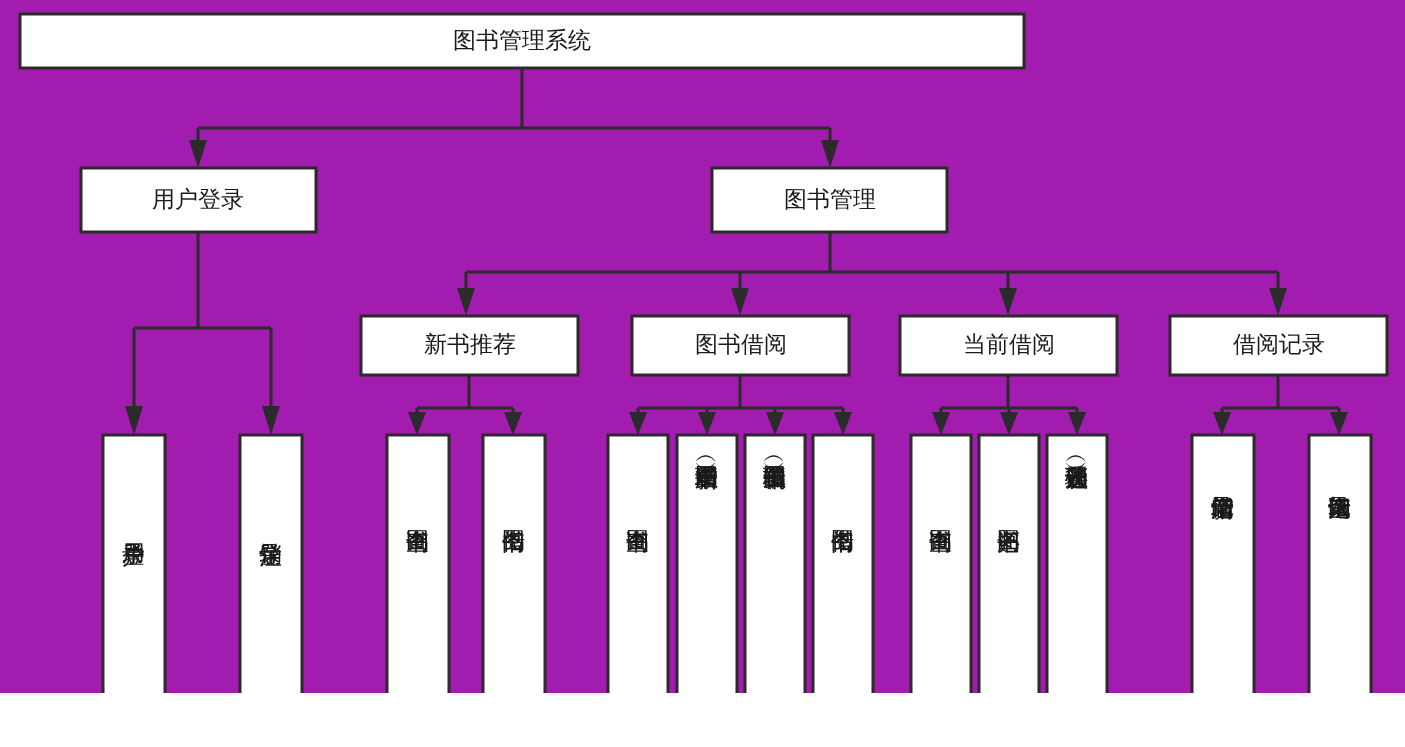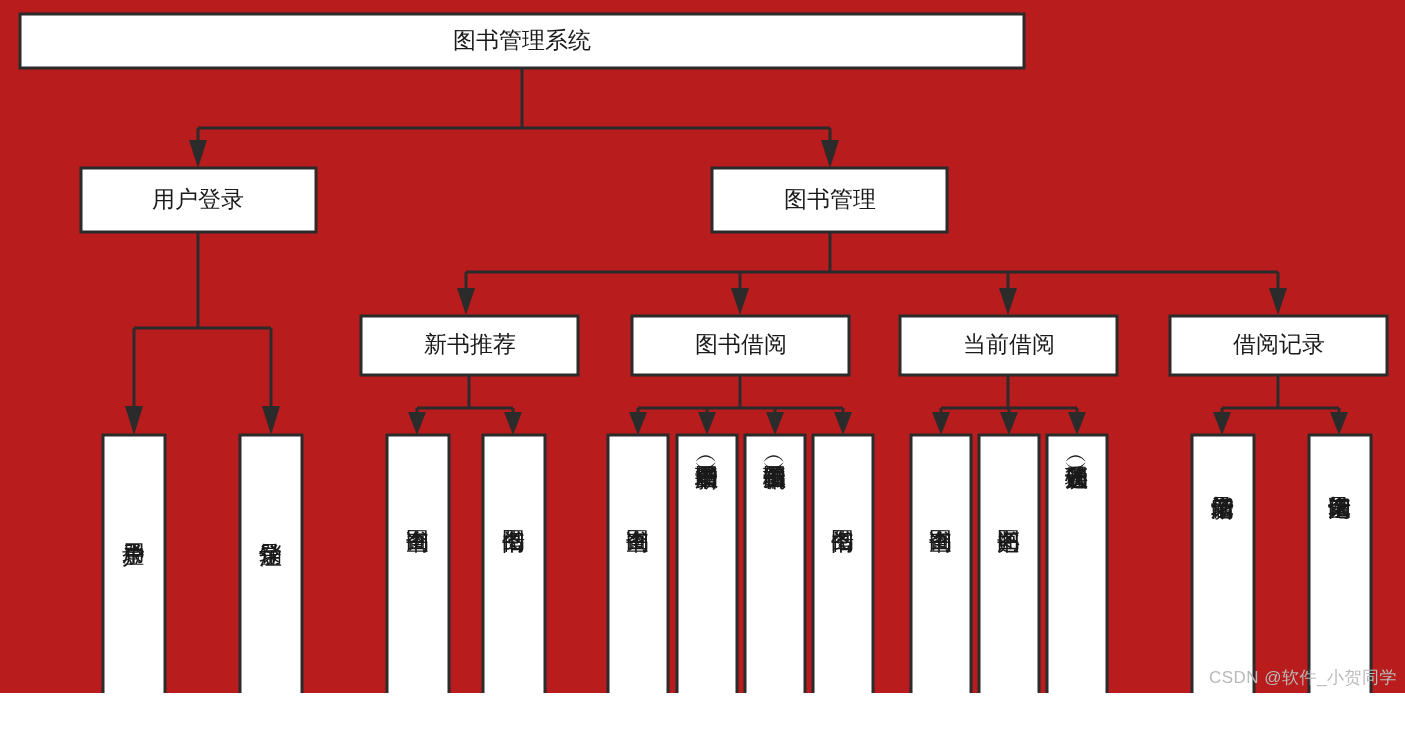--- a/index.html
+++ b/index.html
@@ -8,21 +8,21 @@
     padding: 0;
     background: #ffffff;
   }
   body {
     font-family: "Liberation Sans", "DejaVu Sans", sans-serif;
   }
   #diagram-root {
     position: relative;
     width: 1405px;
     height: 693px;
-    background: #b91c1c;
+    background: #a21caf;
     overflow: hidden;
   }
   svg.diagram-canvas {
     position: absolute;
     top: 0;
     left: 0;
     width: 1405px;
     height: 747px;
     display: block;
   }
@@ -241,15 +241,14 @@
       <text class="node-label-v" x="1223" y="478" writing-mode="tb" glyph-orientation-vertical="0">新增借阅记录</text>
     </g>
 
     <g>
       <rect class="node-box" x="1309" y="435" width="62" height="298"></rect>
       <text class="node-label-v" x="1340" y="478" writing-mode="tb" glyph-orientation-vertical="0">查询借阅记录</text>
     </g>
 
   </svg>
 
-  <div class="watermark-text">CSDN @软件_小贺同学</div>
 
 </div>
 
 </body></html>

